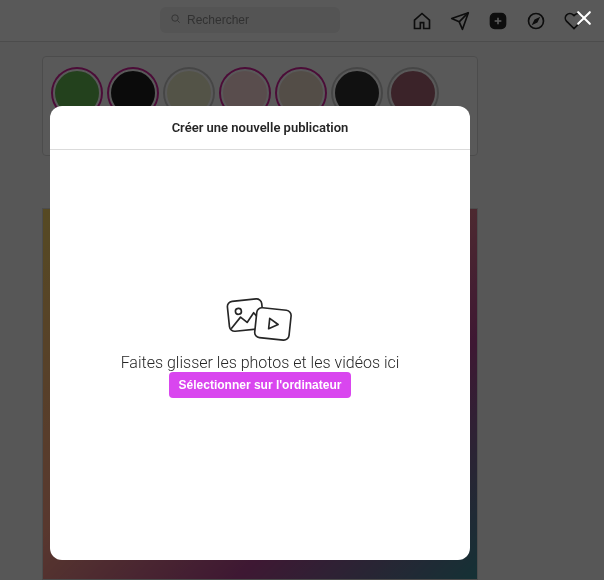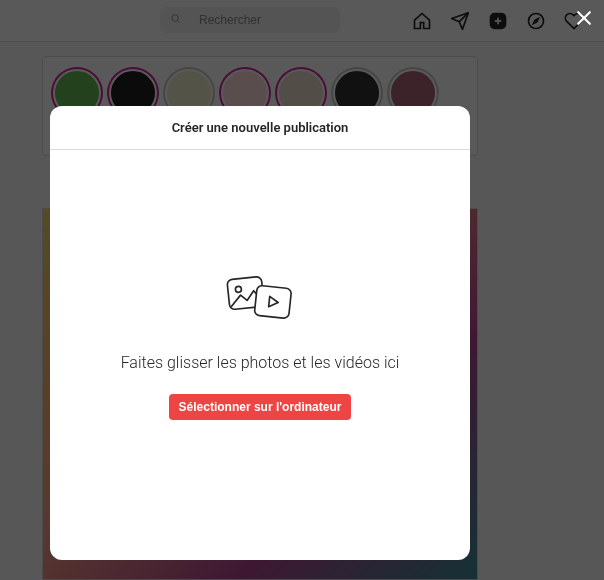--- a/index.html
+++ b/index.html
@@ -14,21 +14,21 @@
     background: #fff;
     display: flex; align-items: center;
   }
   .search {
     position: absolute; left: 160px; top: 7px;
     width: 180px; height: 26px;
     background: #efefef;
     border-radius: 6px;
     display: flex; align-items: center;
     padding: 0 10px;
-    gap: 18px;
+    gap: 6px;
     font-size: 12px;
     color: #8e8e8e;
   }
   .search svg { flex-shrink: 0; }
   .search input {
     border: none; background: transparent; outline: none;
     font-size: 12px; color: #262626; width: 100%;
   }
   .search input::placeholder { color: #8e8e8e; }
   .nav-icons {
@@ -82,31 +82,31 @@
     display: flex; align-items: center; justify-content: center;
     border-bottom: 1px solid #dbdbdb;
     font-size: 13px;
     font-weight: 600;
     color: #262626;
   }
   .modal-body {
     flex: 1;
     display: flex; flex-direction: column;
     align-items: center; justify-content: center;
-    gap: 22px;
+    gap: 0;
     padding-bottom: 20px;
   }
   .media-icon { color: #262626; }
   .drag-text {
     font-size: 16px;
     font-weight: 300;
     color: #262626;
   }
   .select-btn {
-    background: #ef4444;
+    background: #d946ef;
     color: #fff;
     border: none;
     border-radius: 4px;
     padding: 6px 10px;
     font-size: 12px;
     font-weight: 600;
     cursor: pointer;
   }
 </style>
 </head>

